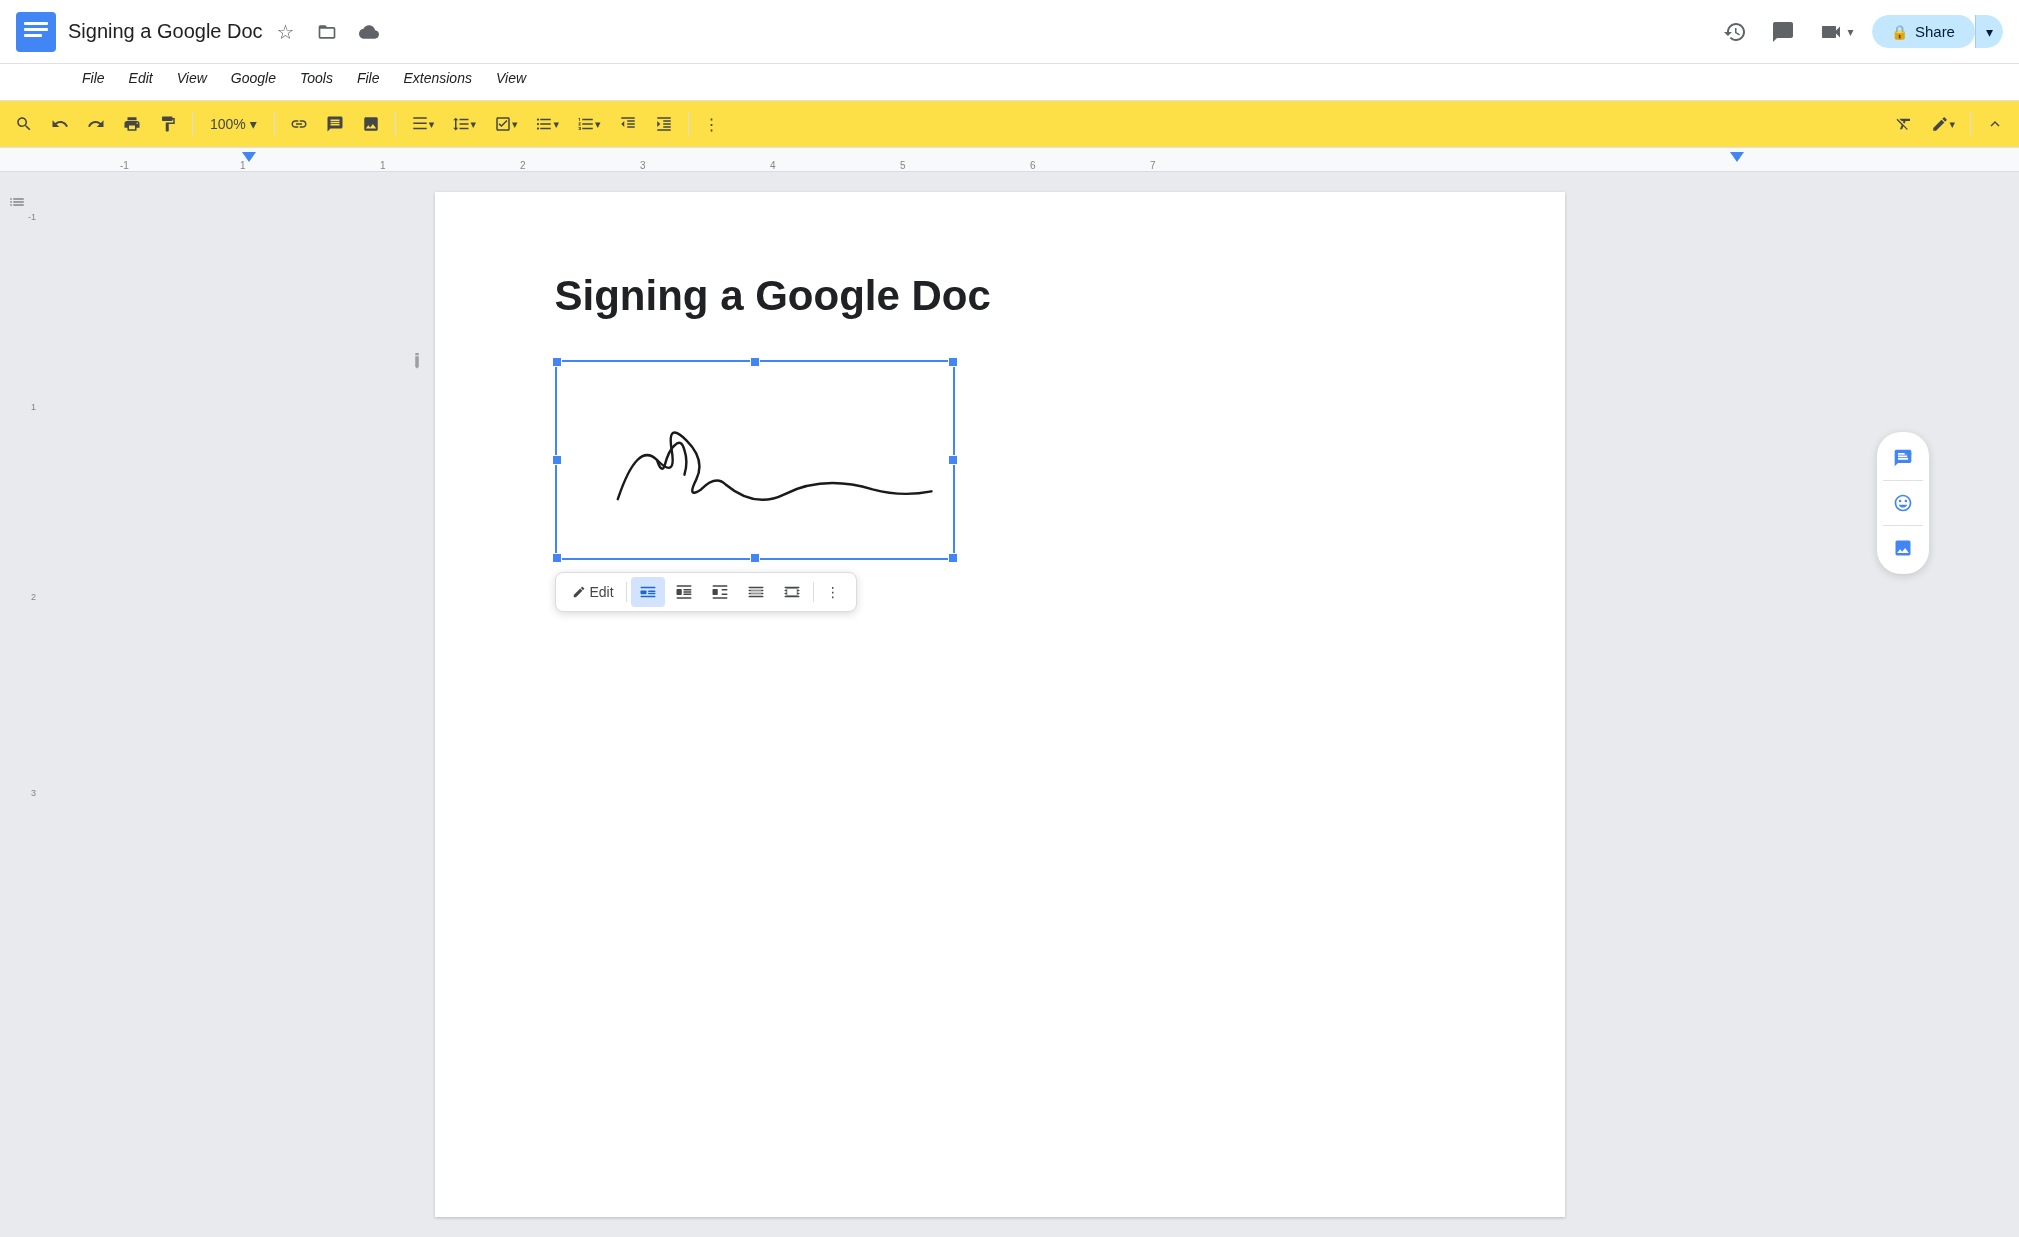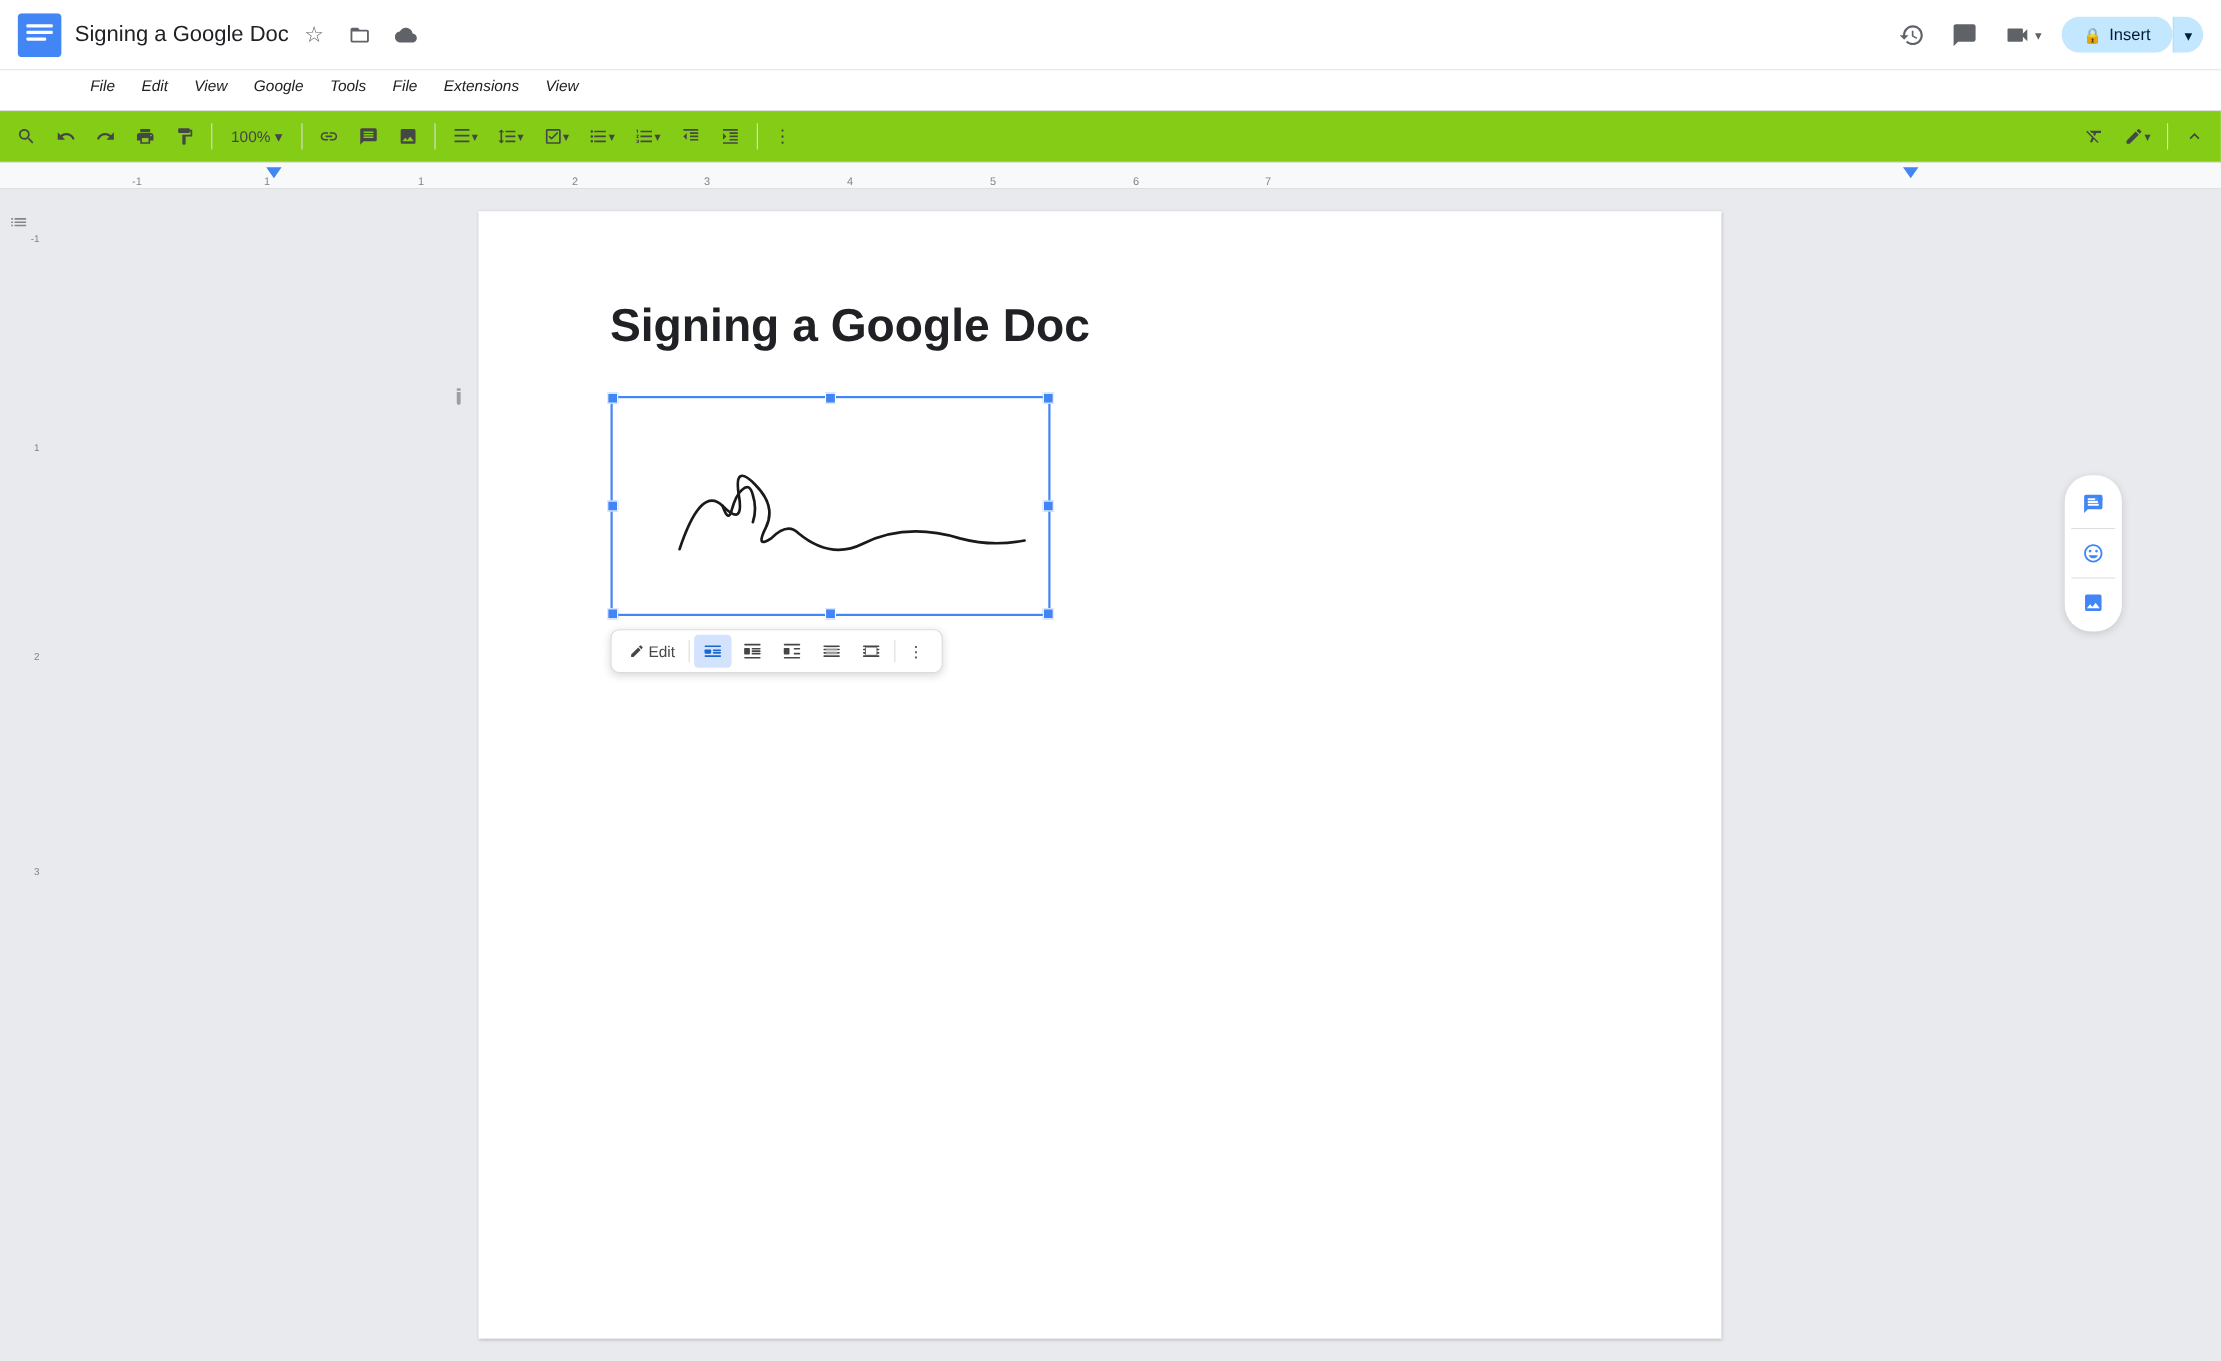--- a/index.html
+++ b/index.html
@@ -83,21 +83,21 @@
       padding: 4px 10px;
       border-radius: 4px;
       cursor: pointer;
       font-style: italic;
     }
 
     
     #toolbar {
       display: flex;
       align-items: center;
-      background: #84cc16;
+      background: #fde047;
       border-top: 1px solid #e0e0e0;
       border-bottom: 1px solid #e0e0e0;
       padding: 4px 8px;
       height: 48px;
       gap: 4px;
     }
     .toolbar-btn {
       background: none;
       border: none;
       cursor: pointer;
@@ -382,21 +382,21 @@
     </button>
     <button class="icon-btn" title="Meet" style="display:flex;align-items:center;gap:4px;">
       <svg width="24" height="24" viewBox="0 0 24 24" fill="#5f6368">
           <path d="M17 10.5V7c0-.55-.45-1-1-1H4c-.55 0-1 .45-1 1v10c0 .55.45 1 1 1h12c.55 0 1-.45 1-1v-3.5l4 4v-11l-4 4z"></path>
         </svg>
       <span style="font-size:12px;">▾</span>
     </button>
     <div style="display:flex;border-radius:20px;overflow:hidden;">
       <button id="share-btn">
         <span style="font-size:14px;">🔒</span>
-        <span>Insert</span>
+        <span>Share</span>
       </button>
       <button id="share-chevron">▾</button>
     </div>
   </div>
 </div>
 
 <div id="menu-bar">
   <span class="menu-item">File</span>
   <span class="menu-item">Edit</span>
   <span class="menu-item">View</span>

